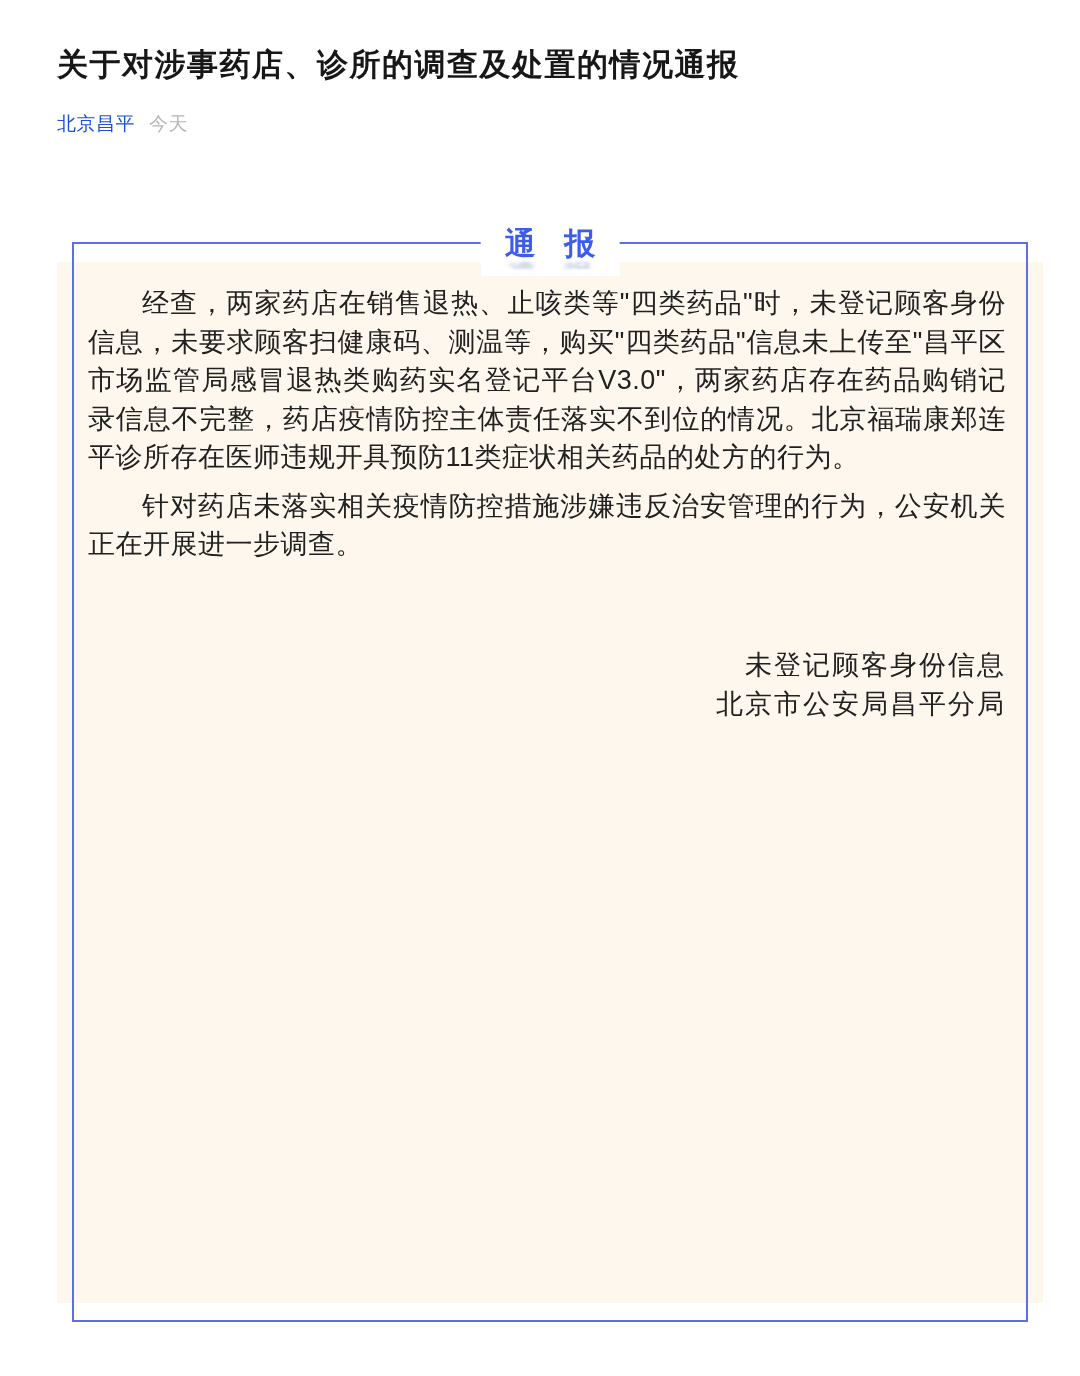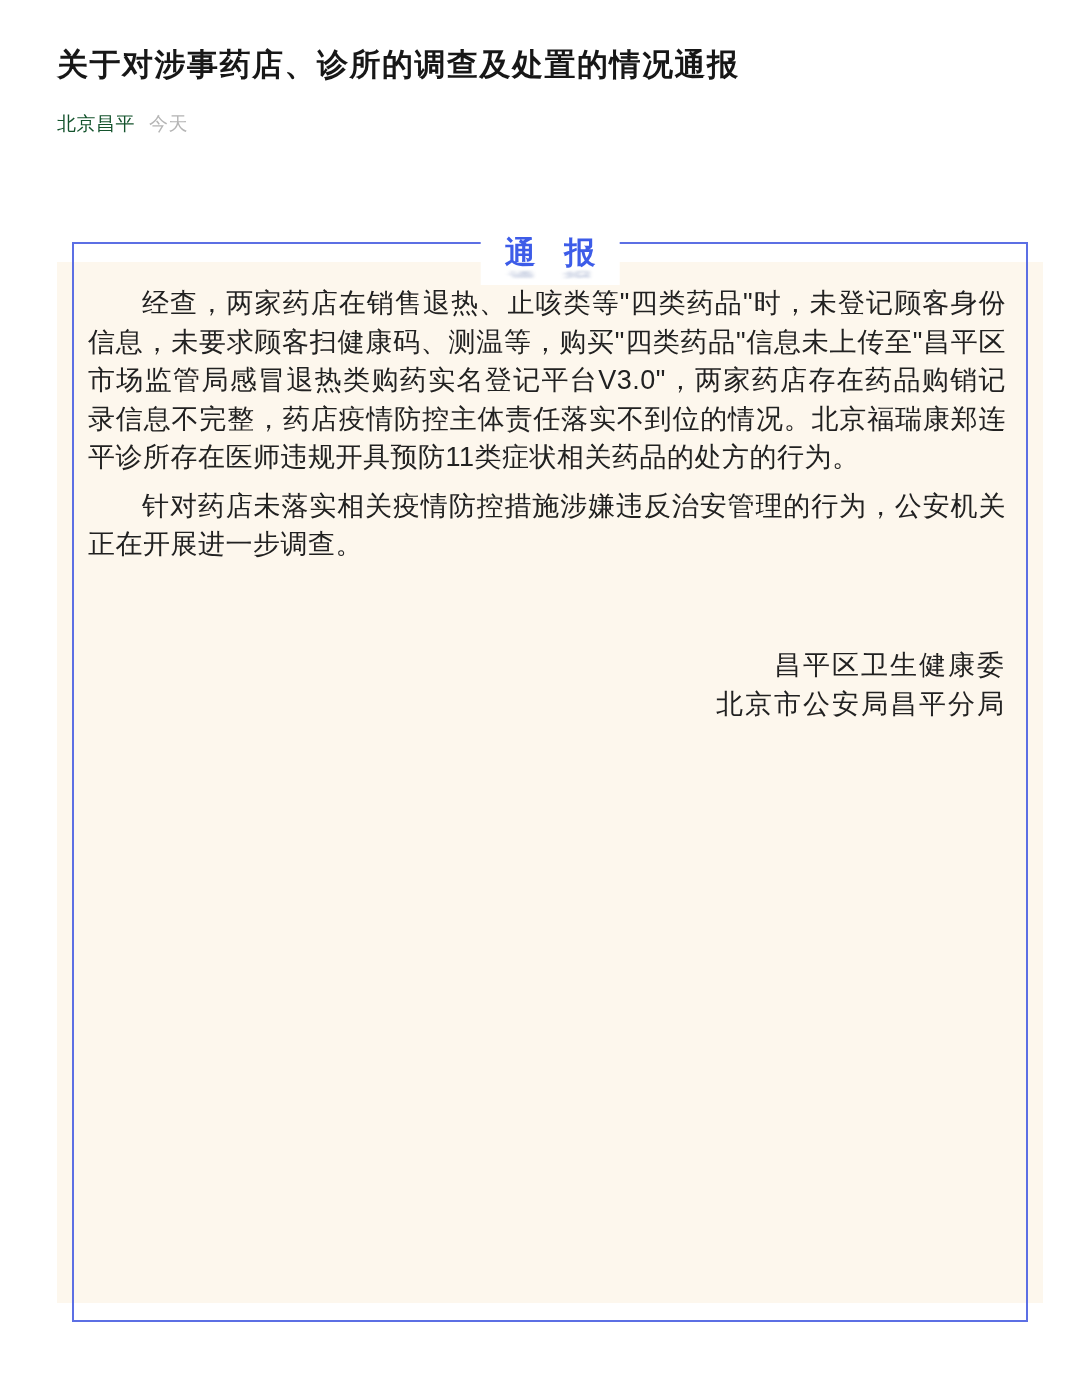--- a/index.html
+++ b/index.html
@@ -14,40 +14,40 @@
 
   .page-title {
     position: absolute; left: 57px; top: 44px; width: 966px;
     font-size: 31px; font-weight: 700; color: #171717;
     letter-spacing: 1.5px; line-height: 42px;
   }
   .byline {
     position: absolute; left: 57px; top: 111px;
     font-size: 19px; letter-spacing: 0.5px;
   }
-  .byline .account { color: #14532d; margin-right: 14px; cursor: pointer; }
+  .byline .account { color: #1d4ed8; margin-right: 14px; cursor: pointer; }
   .byline .date { color: #b5b5b5; }
 
   
   .cream-panel {
     position: absolute; left: 57px; top: 262px;
     width: 986px; height: 1041px;
     background: #fdf7ed;
   }
   
   .frame {
     position: absolute; left: 72px; top: 242px;
     width: 956px; height: 1080px;
     border: 2px solid #5c6fe4;
     background: transparent;
     pointer-events: none;
   }
   
   .badge-wrap {
-    position: absolute; left: 550px; top: 233px;
+    position: absolute; left: 550px; top: 224px;
     transform: translateX(-50%);
     background: #ffffff;
     padding: 2px 14px 0 14px;
     z-index: 3;
     display: flex; flex-direction: column; align-items: center;
   }
   .badge-text {
     font-size: 31px; font-weight: 700; color: #3d5ce8;
     letter-spacing: 10px; line-height: 36px; white-space: nowrap;
     padding-left: 10px; 
@@ -89,18 +89,18 @@
   <div class="badge-wrap">
     <span class="badge-text">通 报</span>
     <span class="badge-ghost">通 报</span>
   </div>
 
   <div class="article-body">
     <p>经查，两家药店在销售退热、止咳类等"四类药品"时，未登记顾客身份信息，未要求顾客扫健康码、测温等，购买"四类药品"信息未上传至"昌平区市场监管局感冒退热类购药实名登记平台V3.0"，两家药店存在药品购销记录信息不完整，药店疫情防控主体责任落实不到位的情况。北京福瑞康郑连平诊所存在医师违规开具预防11类症状相关药品的处方的行为。</p>
     <p>针对药店未落实相关疫情防控措施涉嫌违反治安管理的行为，公安机关正在开展进一步调查。</p>
 
     <div class="signatures">
-      <div class="sig-line">昌平区卫生健康委</div>
+      <div class="sig-line">未登记顾客身份信息</div>
       <div class="sig-line">北京市公安局昌平分局</div>
     </div>
   </div>
 
 </div>
 
 </body></html>

